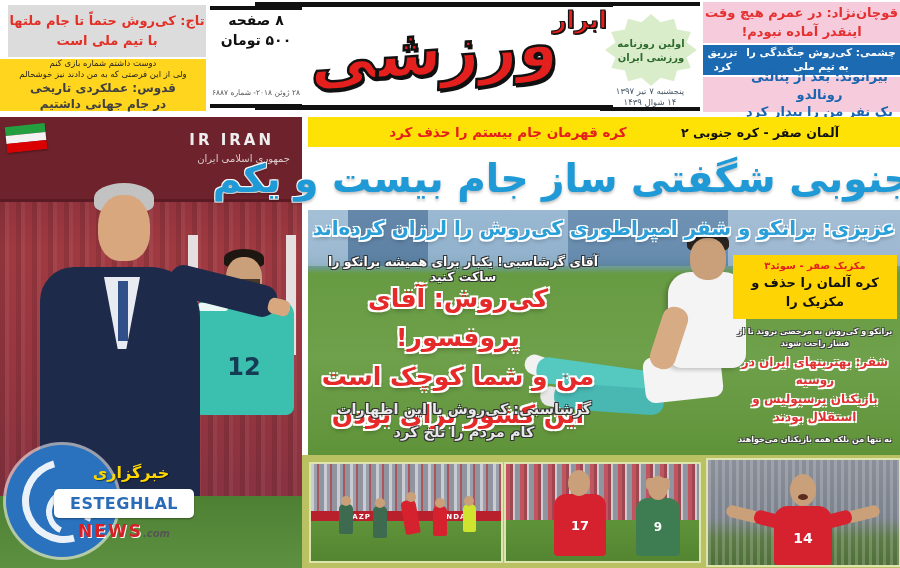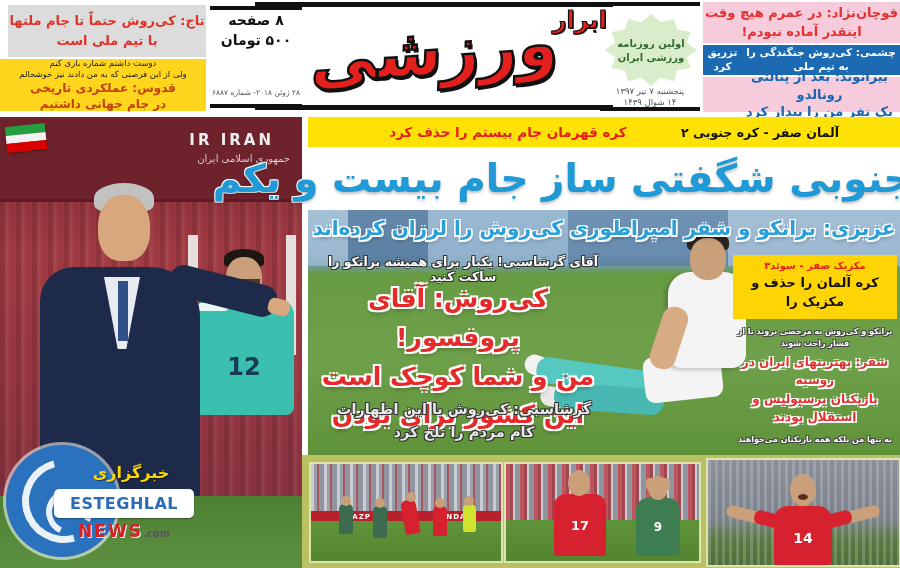--- a/index.html
+++ b/index.html
@@ -8,21 +8,21 @@
   .abs{position:absolute;}
   .fa{direction:rtl;}
 
   
   .gray-box{left:8px;top:5px;width:198px;height:52px;background:#dcdcdc;
             display:flex;flex-direction:column;justify-content:center;gap:2px;}
   .gray-box div{color:#e33027;font-weight:bold;font-size:13px;text-align:center;line-height:1.35;}
   .yellow-box{left:0;top:59px;width:206px;height:52px;background:#ffd51e;
               display:flex;flex-direction:column;justify-content:center;}
   .yellow-box .sm{font-size:8.5px;color:#222;text-align:center;line-height:1.4;}
-  .yellow-box .bg{font-size:12px;color:#c2410c;font-weight:bold;text-align:center;line-height:1.3;}
+  .yellow-box .bg{font-size:12px;color:#404040;font-weight:bold;text-align:center;line-height:1.3;}
 
   .bar{background:#111;height:4px;}
   .mid-info{left:210px;top:0;width:92px;height:112px;}
   .pages{top:12px;width:100%;font-size:14px;font-weight:bold;color:#111;text-align:center;}
   .price{top:32px;width:100%;font-size:14px;font-weight:bold;color:#111;text-align:center;}
   .issue{top:88px;left:-14px;width:120px;font-size:7.5px;color:#555;text-align:center;}
 
   .masthead{left:255px;top:0;width:360px;height:112px;}
   .mast-top{position:absolute;right:8px;top:6px;color:#e3201e;font-size:24px;font-weight:bold;
             -webkit-text-stroke:1.2px #111;text-shadow:1px 1px 0 #111;}

